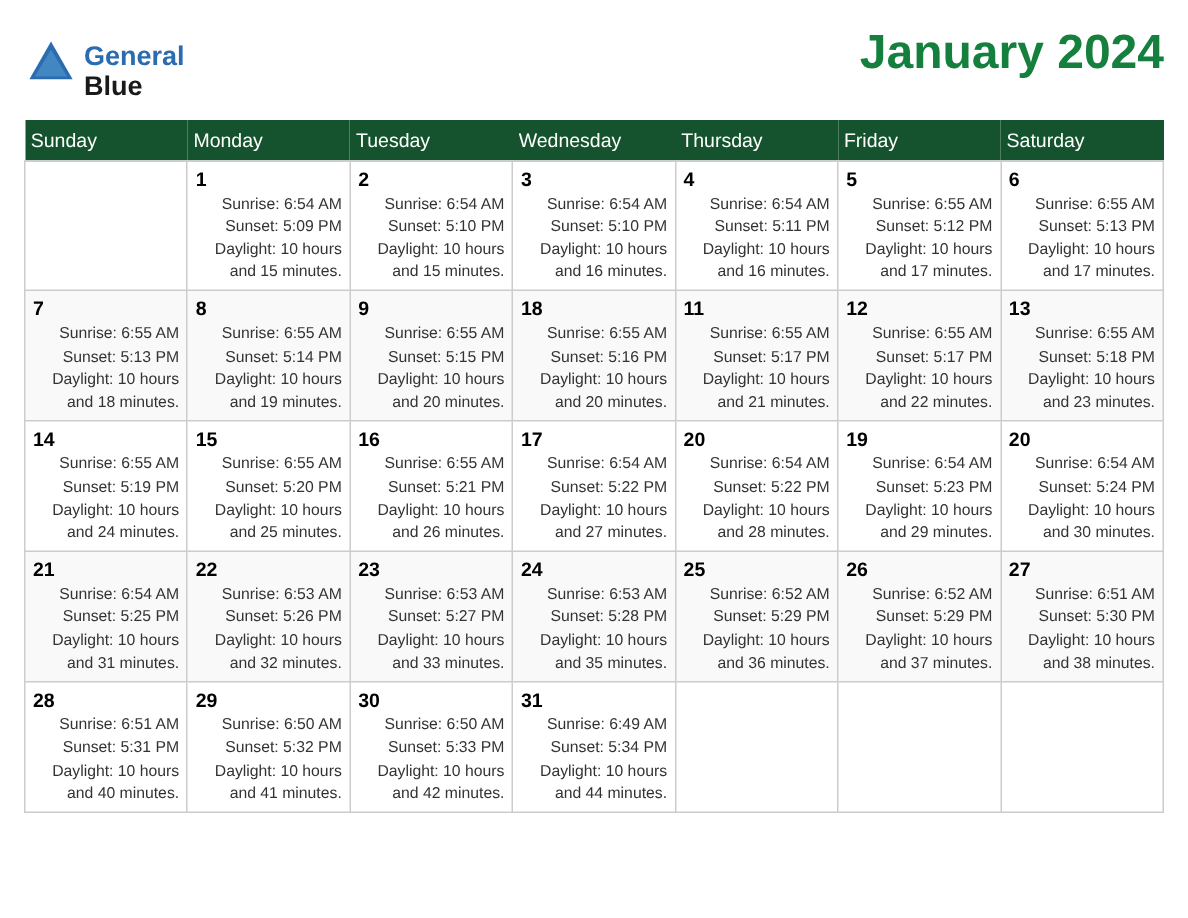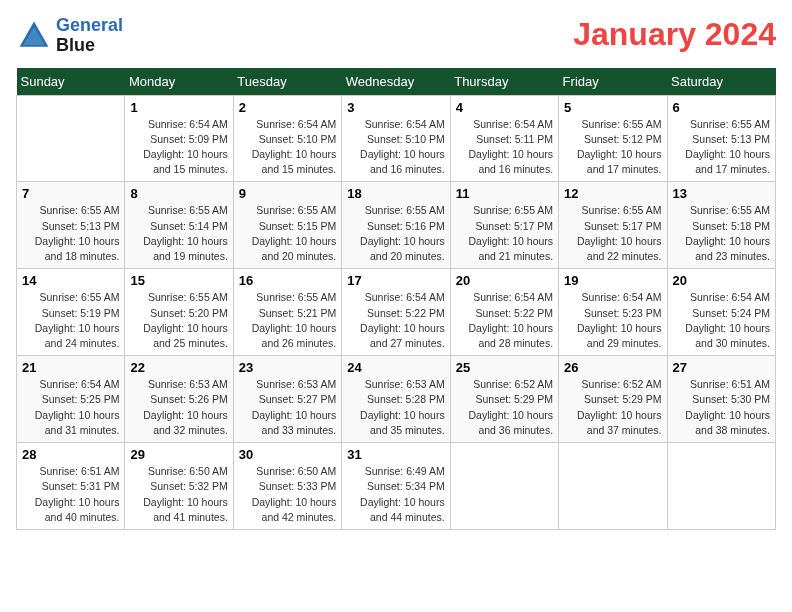--- a/index.html
+++ b/index.html
@@ -19,35 +19,36 @@
     .logo {
       display: flex;
       align-items: center;
       gap: 4px;
     }
     .logo-text {
       font-size: 18px;
       font-weight: bold;
       color: #1a1a1a;
       line-height: 1.1;
+      margin-top: 12px;
     }
     .logo-text span {
       color: #2b6cb0;
     }
     .logo-icon {
       width: 36px;
       height: 36px;
     }
     .title-block {
       text-align: right;
     }
     .month-title {
       font-size: 32px;
       font-weight: bold;
-      color: #ef4444;
+      color: #15803d;
     }
     .location-title {
       font-size: 15px;
       color: #555;
     }
     .calendar {
       width: 100%;
       border-collapse: collapse;
       font-size: 11px;
     }

